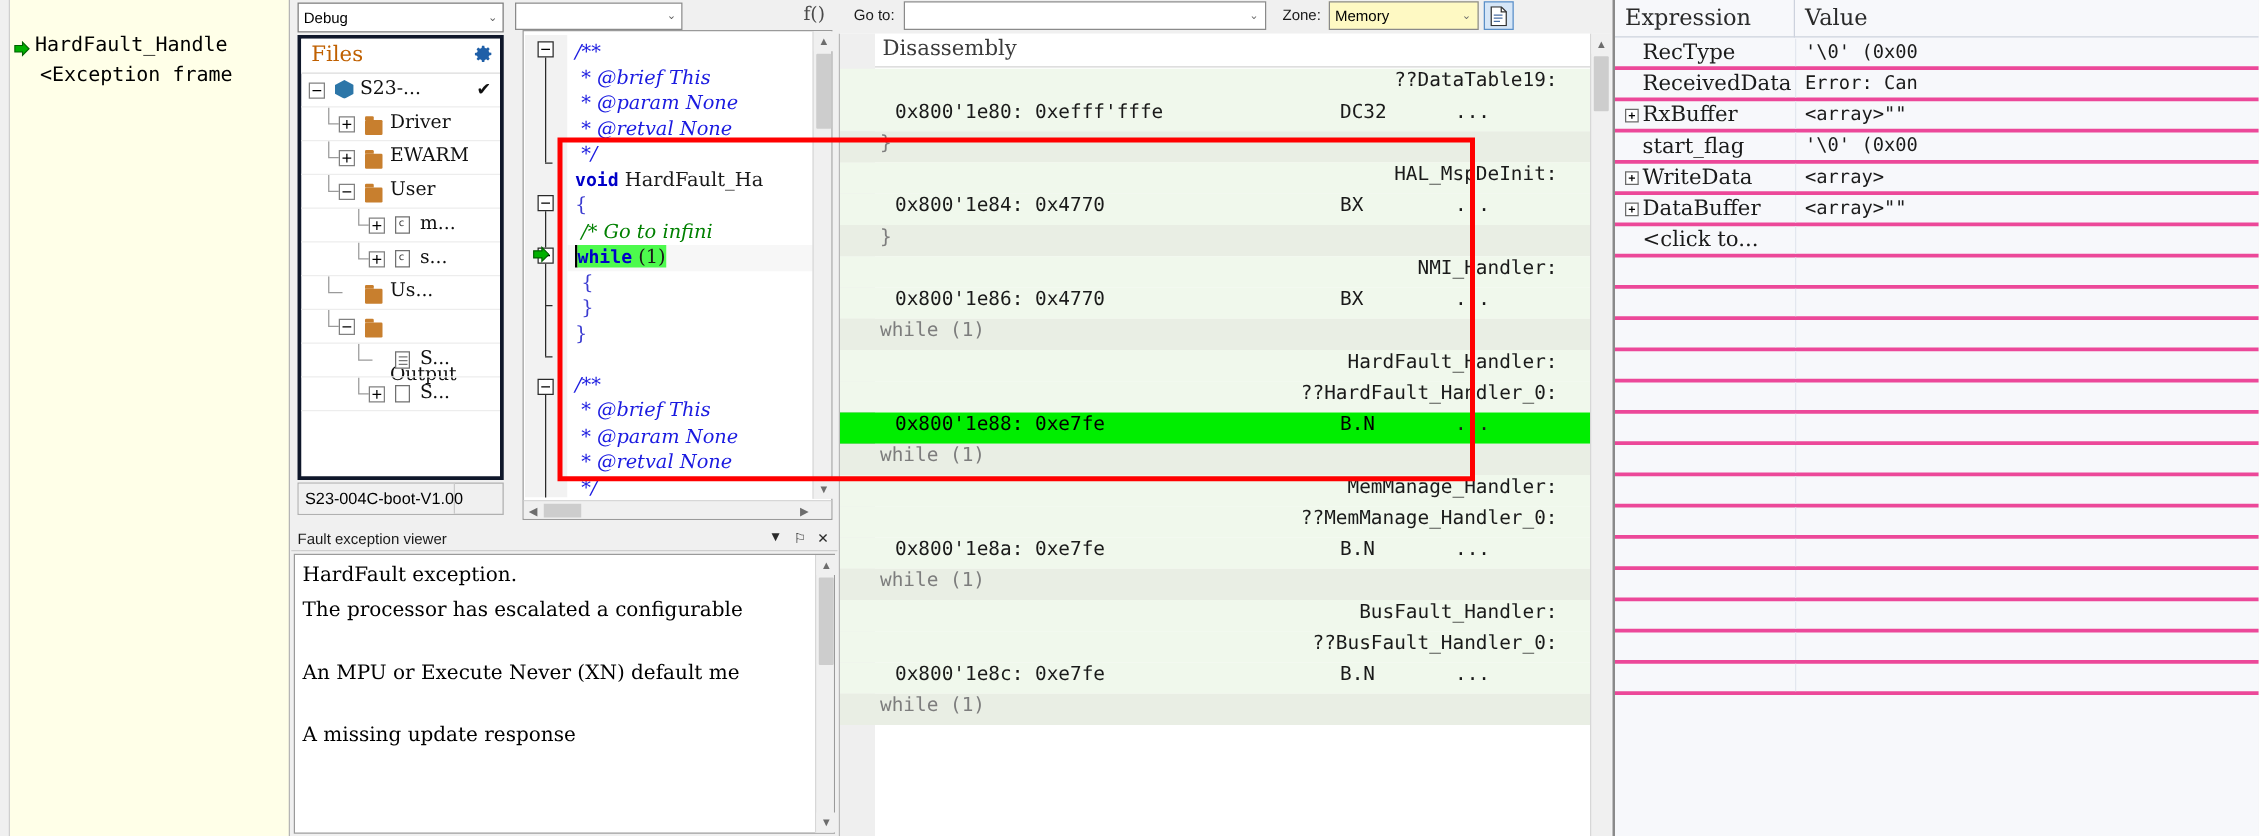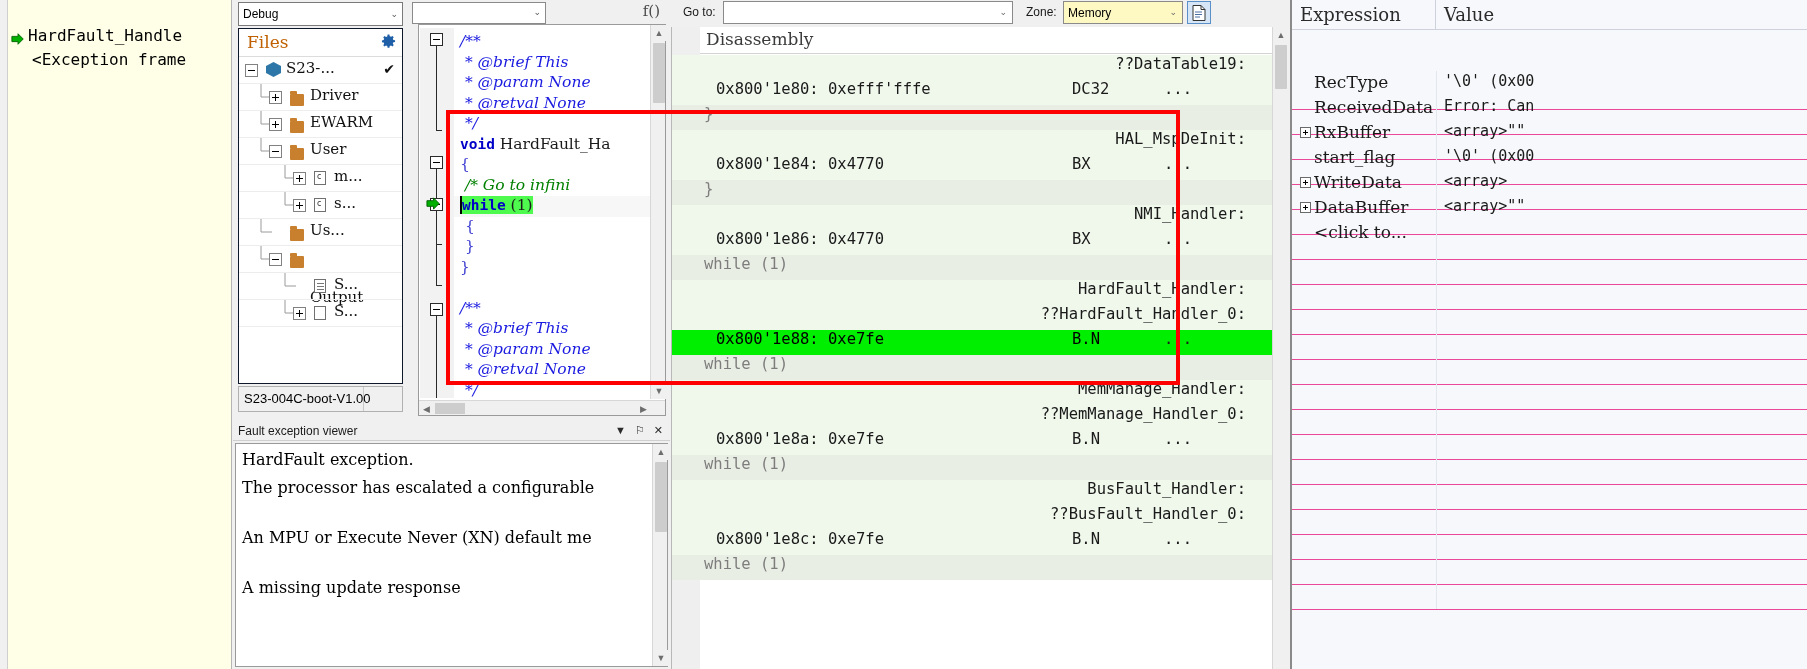--- a/index.html
+++ b/index.html
@@ -70,21 +70,21 @@
   #workspace { left: 233px; top: 0; width: 180px; height: 420px; background: #f0f0f0; }
   #ws-combo {
     position: absolute; left: 5px; top: 2px; width: 165px; height: 24px;
     background: #fff; border: 1px solid #7a7a7a;
     display: flex; align-items: center; padding: 0 4px;
     font-size: 12px; color: #000;
   }
   #ws-combo .cbx-arrow { margin-left: auto; color: #5a5a5a; font-size: 9px; }
   #ws-body {
     position: absolute; left: 5px; top: 28px; width: 165px; height: 356px;
-    background: #fff; border: 1px solid #0f172a;
+    background: #fff; border: 3px solid #0f172a;
   }
   #ws-head {
     position: relative; height: 28px; border-bottom: 1px solid #dcdcdc;
     background: #fff;
   }
   #ws-head .title {
     position: absolute; left: 8px; top: 3px;
     font-family: "DejaVu Serif", serif; font-size: 17px; color: #c06000;
   }
   #ws-head .gear { position: absolute; right: 6px; top: 5px; }
@@ -252,23 +252,22 @@
            border-left:2px solid #8a8a8a; }
   .w-hdr {
     position:absolute; top:0; height:30px;
     font-family:"DejaVu Serif", serif; font-size:18px; color:#2a2a2a;
     display:flex; align-items:center; padding-left:8px;
     border-bottom:1px solid #cdd2dd;
   }
   #w-hdr-exp { left:0; width:144px; border-right:1px solid #cdd2dd; }
   #w-hdr-val { left:144px; right:0; }
   .w-row {
-    position:absolute; left:0; right:0; height:39px;
-    border-bottom:1px solid #ec4899;
-    margin-top:40px;
+    position:absolute; left:0; right:0; height:25px;
+    border-bottom:3px solid #ec4899;
   }
   .w-row .expbox {
     position:absolute; left:8px; top:6px; width:11px; height:11px;
     border:1px solid #6a6a6a; background:#fff;
   }
   .w-row .expbox::before { content:""; position:absolute; left:2px; top:4px; width:5px; height:1px; background:#000; }
   .w-row .expbox::after  { content:""; position:absolute; left:4px; top:2px; width:1px; height:5px; background:#000; }
   .w-row .ename {
     position:absolute; left:22px; top:1px;
     font-family:"DejaVu Serif", serif; font-size:17px; color:#1a1a1a; white-space:nowrap;

